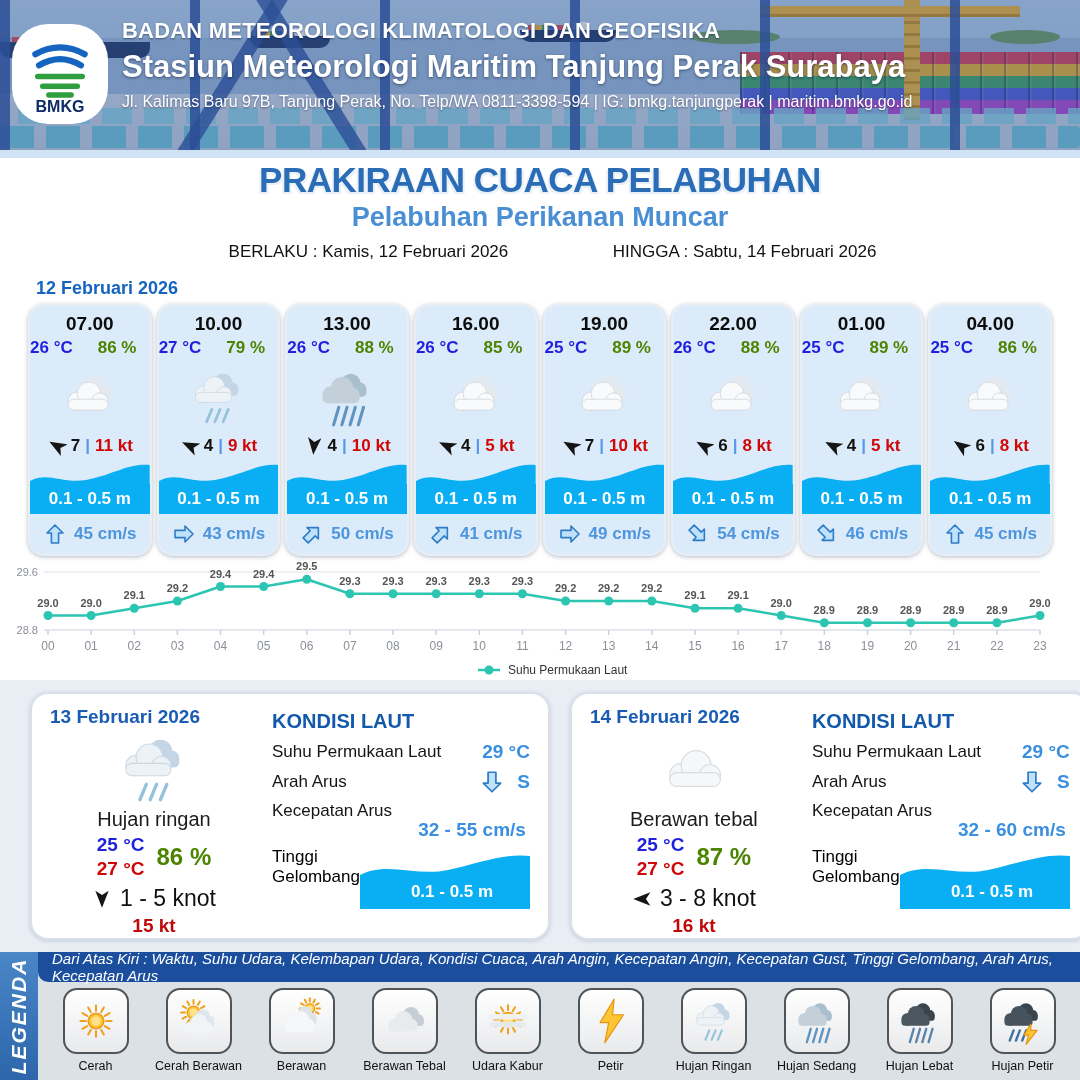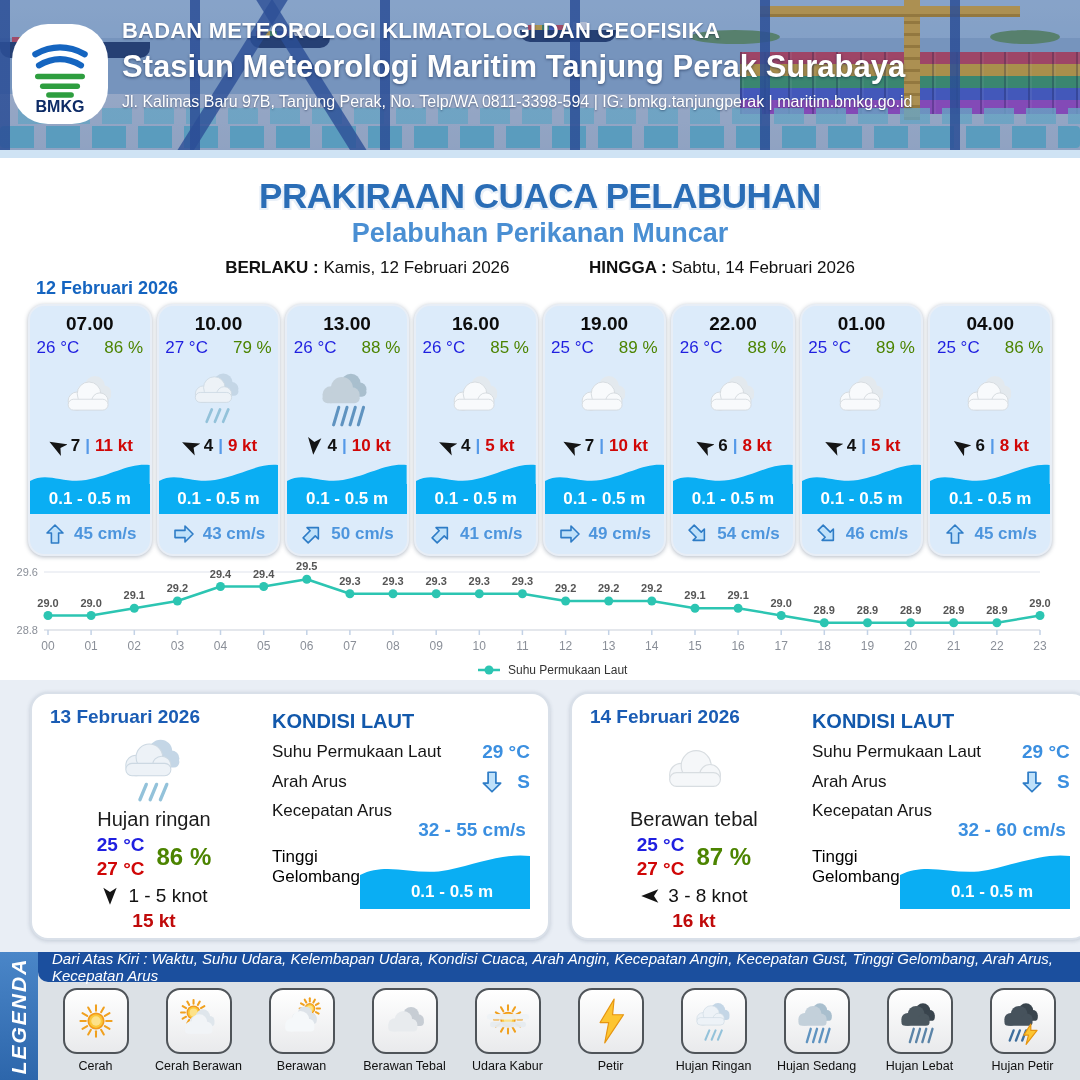--- a/index.html
+++ b/index.html
@@ -31,35 +31,35 @@
   .brace.b2{transform:rotate(-32deg);}
   .hdr-overlay{position:absolute;inset:0;background:rgba(38,66,130,.32);}
   .logo{position:absolute;left:12px;top:24px;width:96px;height:100px;background:#ffffff;border-radius:36px;
         display:flex;align-items:center;justify-content:center;z-index:3;}
   .hdr-text{position:absolute;left:122px;top:18px;z-index:3;color:#fff;}
   .hdr-line1{font-size:22px;font-weight:bold;letter-spacing:.2px;text-shadow:0 1px 2px rgba(10,25,60,.5);}
   .hdr-line2{font-size:31px;font-weight:bold;margin-top:5px;text-shadow:0 1px 3px rgba(10,25,60,.55);}
   .hdr-line3{font-size:16px;margin-top:8px;text-shadow:0 1px 2px rgba(10,25,60,.5);}
   .hdr-strip{height:8px;background:#cfe3f4;}
   
-  .title-sec{height:120px;text-align:center;padding-top:18px;box-sizing:border-box;}
+  .title-sec{height:120px;text-align:center;padding-top:2px;box-sizing:border-box;}
   .main-title{font-size:35px;font-weight:bold;letter-spacing:-.5px;color:#2a6db6;
       text-shadow:-2px 2px 0 #e9f0f8,2px 2px 0 #e9f0f8;}
   .sub-title{font-size:27px;font-weight:bold;color:#4a8fd3;margin-top:2px;}
   .validity{font-size:17px;color:#111;margin-top:9px;}
-  .validity b{font-weight:bold;}
+  .validity b{font-weight:normal;margin-left:25px;}
   .validity .gap{display:inline-block;width:70px;}
   .forecast-date{height:26px;padding-left:36px;font-size:18px;font-weight:bold;color:#1464c0;}
   
   .cards-row{display:flex;gap:5px;margin:0 28px;height:252px;}
   .fcard{flex:1;background:#dcebfa;border:2px solid #e8eef6;border-radius:16px;
          box-shadow:0 1px 4px rgba(40,60,90,.35);display:flex;flex-direction:column;
          overflow:hidden;box-sizing:border-box;}
   .f-time{text-align:center;font-size:19px;font-weight:bold;color:#0c0c0c;margin-top:7px;}
-  .f-th{display:flex;justify-content:center;gap:25px;font-size:17px;font-weight:normal;margin-top:3px;}
+  .f-th{display:flex;gap:25px;font-size:17px;font-weight:bold;margin-top:3px;}
   .f-temp{color:#1f1fe0;}
   .f-hum{color:#4c8400;}
   .f-icon{display:flex;justify-content:center;align-items:center;height:78px;}
   .f-wind{display:flex;align-items:center;justify-content:center;gap:4px;font-size:17px;font-weight:bold;color:#111;}
   .f-sep{color:#5599e8;font-weight:bold;margin:0 1px;}
   .f-gust{color:#d00707;text-align:center;}
   .f-wave{margin-top:auto;position:relative;}
   .f-wave svg{display:block;width:100%;height:22px;}
   .f-wave-band{background:#0aaef3;height:30px;display:flex;align-items:center;justify-content:center;
       color:#fff;font-size:17px;font-weight:bold;margin-top:-1px;}
@@ -75,21 +75,21 @@
          box-shadow:0 1px 4px rgba(40,60,90,.2);display:flex;padding:12px 18px;box-sizing:border-box;gap:8px;}
   .d-left{width:208px;display:flex;flex-direction:column;align-items:center;}
   .d-date{font-size:19px;font-weight:bold;color:#1a5cb4;align-self:flex-start;}
   .d-icon{height:84px;display:flex;align-items:center;}
   .d-cond{font-size:20px;color:#1c1c1c;margin-top:-2px;}
   .d-tempblock{display:flex;align-items:center;gap:12px;margin-top:2px;}
   .d-temps{display:flex;flex-direction:column;font-size:19px;font-weight:bold;line-height:24px;}
   .d-tmin{color:#1f1fe0;}
   .d-tmax{color:#d00707;}
   .d-hum{font-size:24px;font-weight:bold;color:#4c8400;}
-  .d-wind{display:flex;align-items:center;gap:8px;font-size:19px;color:#111;margin-top:4px;}
+  .d-wind{display:flex;align-items:center;gap:8px;font-size:23px;color:#111;margin-top:4px;}
   .d-gust{font-size:19px;font-weight:bold;color:#c00a0a;margin-top:3px;}
   .d-right{flex:1;padding-left:6px;}
   .sea-head{font-size:20px;font-weight:bold;color:#1258ab;margin:4px 0 8px;}
   .sea-row{display:flex;justify-content:space-between;align-items:center;font-size:17px;color:#151515;margin-bottom:6px;}
   .sea-val{color:#3b8fe0;font-weight:bold;font-size:19px;}
   .sea-dir{display:flex;align-items:center;gap:12px;}
   .sea-speed{text-align:right;color:#3b8fe0;font-weight:bold;font-size:19px;margin:-2px 4px 6px 0;}
   .sea-waverow{display:flex;justify-content:space-between;align-items:flex-start;font-size:17px;}
   .sea-wavebox{margin-top:4px;}
   

